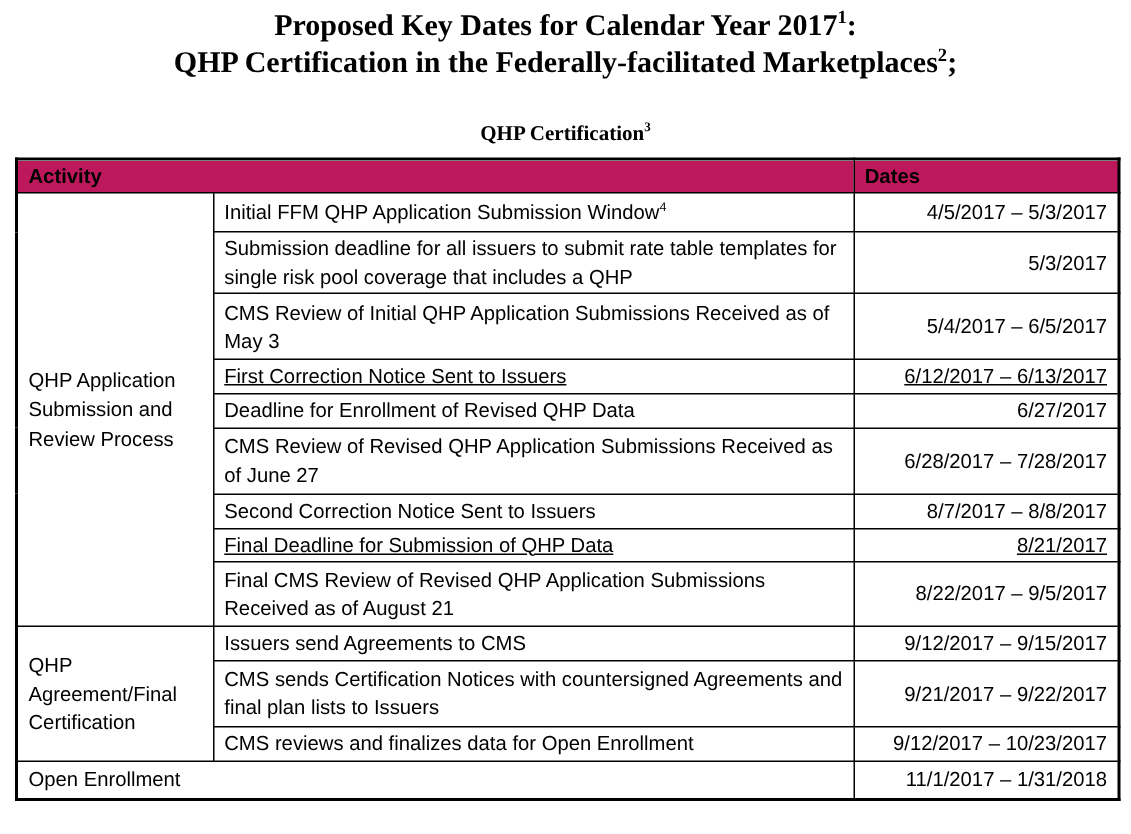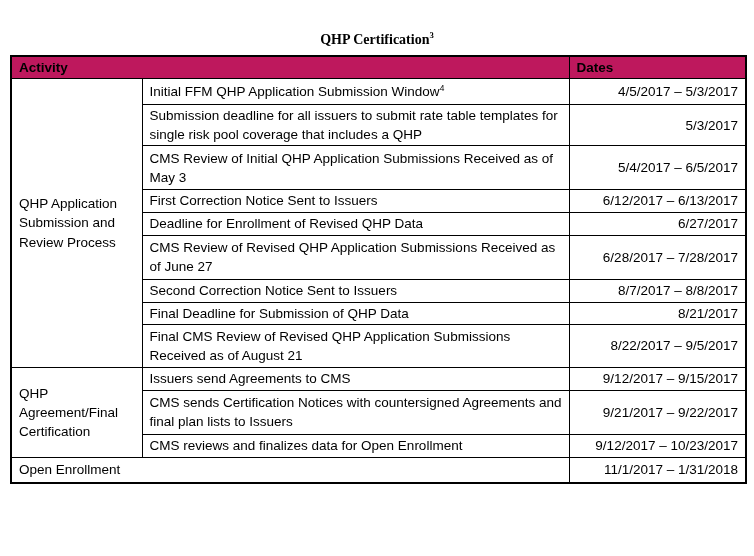--- a/index.html
+++ b/index.html
@@ -74,28 +74,30 @@
   td.desc-cell { text-align: left; margin-top: 24px; }
   td.date-cell {
     text-align: right;
     white-space: nowrap;
   }
   tr.rh-26 { height: 26px; }
   tr.rh-40 { height: 40px; }
   tr.rh-44 { height: 44px; }
   tr.rh-43 { height: 43px; padding-left: 10px; }
   tr.rh-23 { height: 23px; }
-  tr.rh-22 { height: 22px; }
+  tr.rh-22 { height: 22px; text-decoration: underline; }
 </style>
 </head>
 <body>
 
 <div class="page">
 
   <div class="doc-titles">
+    <div><span>Proposed Key Dates for Calendar Year 2017</span><sup class="fn">1</sup><span>:</span></div>
+    <div><span>QHP Certification in the Federally-facilitated Marketplaces</span><sup class="fn">2</sup><span>;</span></div>
   </div>
 
   <div class="section-heading"><span>QHP Certification</span><sup class="fn">3</sup></div>
 
   <table class="key-dates">
     <colgroup>
       <col class="c1">
         <col class="c2">
         <col class="c3">
     </colgroup>

